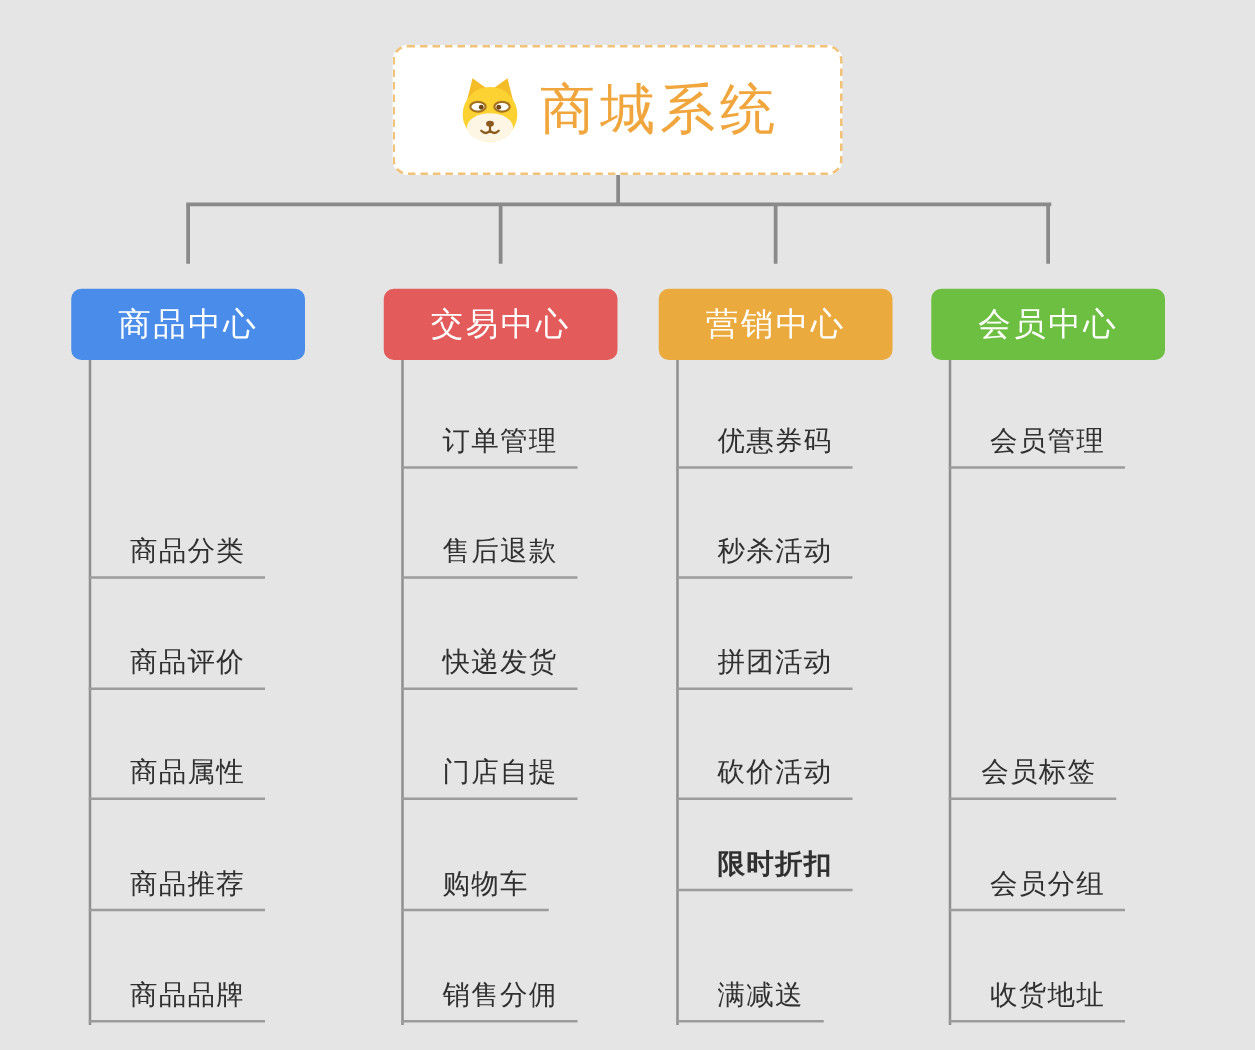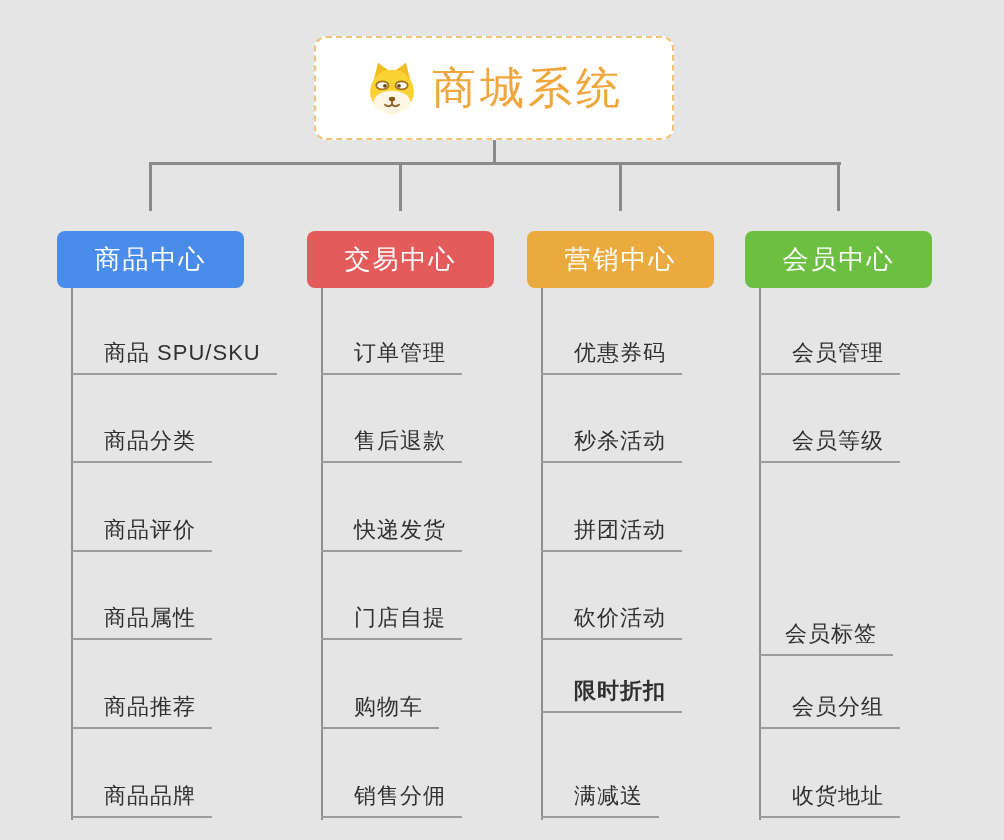--- a/index.html
+++ b/index.html
@@ -114,21 +114,20 @@
       <div class="conn conn-drop" style="left: 149px;"></div>
       <div class="conn conn-drop" style="left: 399px;"></div>
       <div class="conn conn-drop" style="left: 619px;"></div>
       <div class="conn conn-drop" style="left: 837px;"></div>
     </div>
 
   <div id="branches">
       <div class="branch" style="left: 57px;">
         <div class="branch-box" style="background: rgb(74, 140, 234);">商品中心</div>
         <div class="vline"></div>
-        <div class="leaf" style="top: 104px;">商品 SPU/SKU</div>
         <div class="leaf" style="top: 192px;">商品分类</div>
         <div class="leaf" style="top: 369px;">商品属性</div>
         <div class="leaf" style="top: 281px;">商品评价</div>
         <div class="leaf" style="top: 458px;">商品推荐</div>
         <div class="leaf" style="top: 547px;">商品品牌</div>
       </div>
       <div class="branch" style="left: 307px; text-align: right;">
         <div class="branch-box" style="background: rgb(228, 91, 91);">交易中心</div>
         <div class="vline"></div>
         <div class="leaf" style="top: 104px;">订单管理</div>
@@ -145,20 +144,19 @@
         <div class="leaf" style="top: 192px;">秒杀活动</div>
         <div class="leaf" style="top: 281px;">拼团活动</div>
         <div class="leaf" style="top: 369px;">砍价活动</div>
         <div class="leaf" style="top: 442px; font-weight: bold;">限时折扣</div>
         <div class="leaf" style="top: 547px;">满减送</div>
       </div>
       <div class="branch" style="left: 745px;">
         <div class="branch-box" style="background: rgb(108, 191, 64);">会员中心</div>
         <div class="vline"></div>
         <div class="leaf" style="top: 104px;">会员管理</div>
-        <div class="leaf" style="top: 192px;">会员等级</div>
-        <div class="leaf" style="top: 385px; padding-left: 26px;">会员标签</div>
+        <div class="leaf" style="top: 369px; padding-left: 26px;">会员标签</div>
         <div class="leaf" style="top: 458px;">会员分组</div>
         <div class="leaf" style="top: 547px;">收货地址</div>
       </div>
     </div>
 
 </div>
 
 </body></html>

